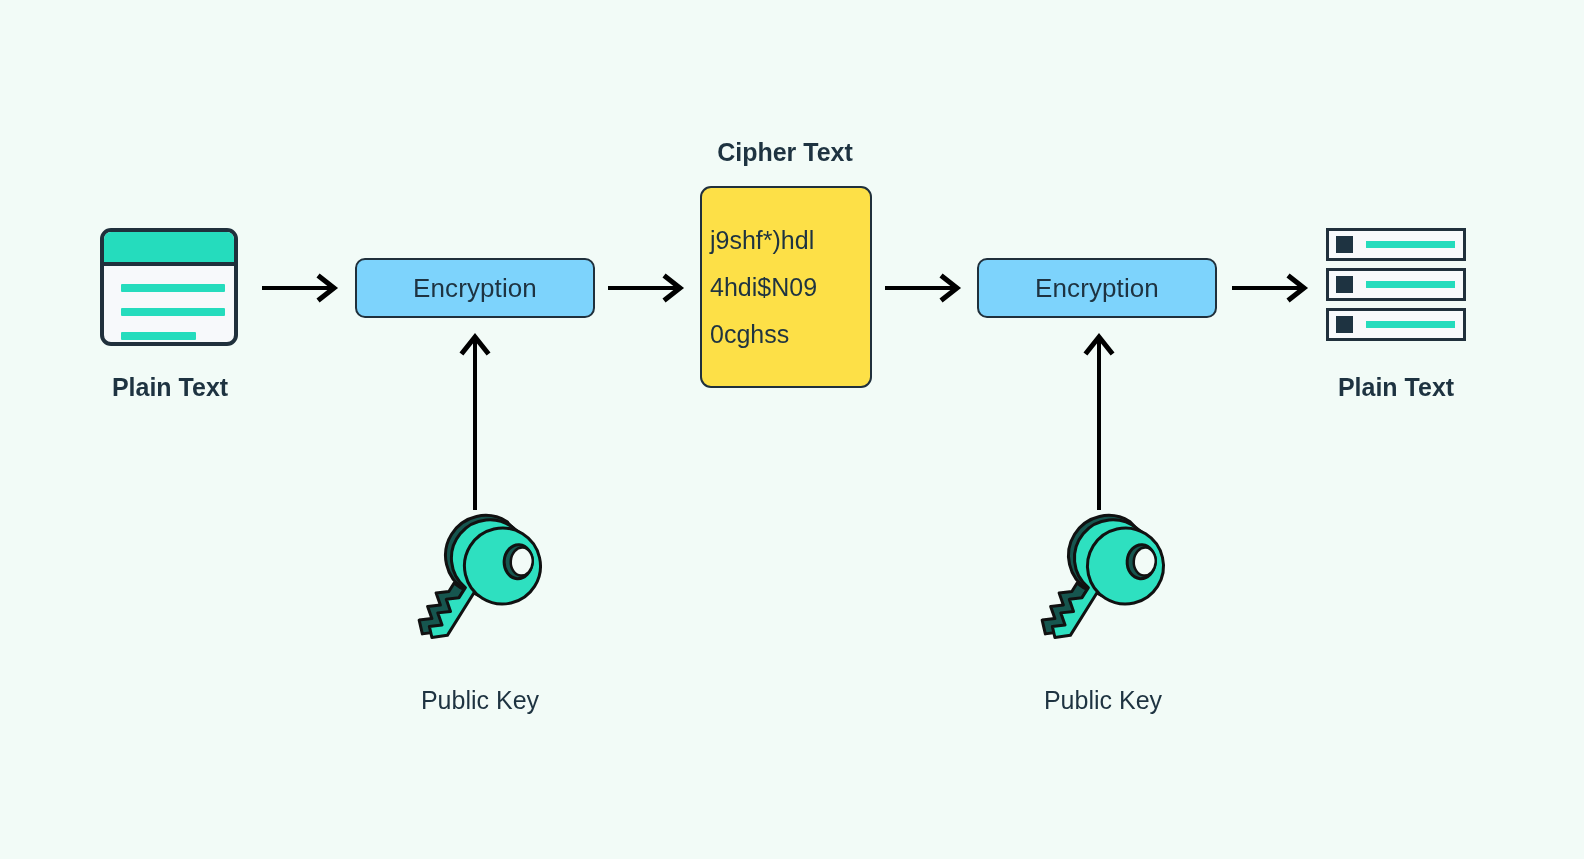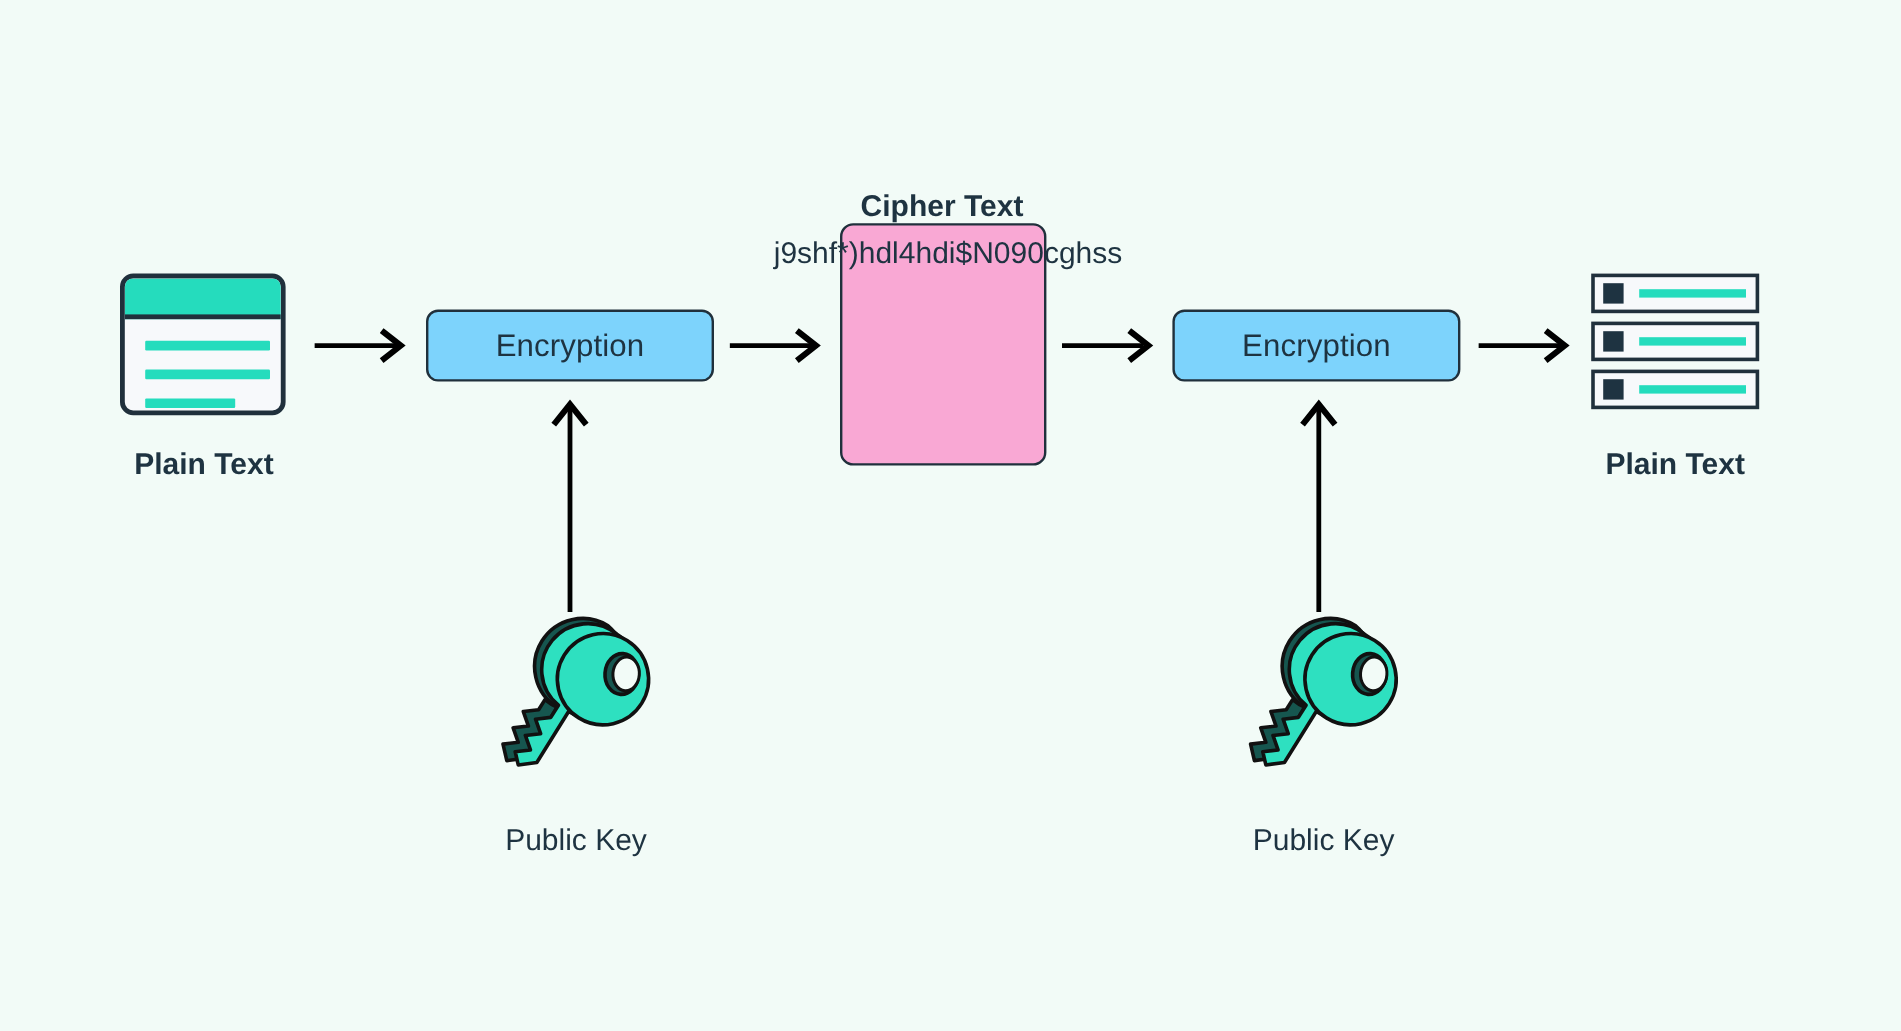--- a/index.html
+++ b/index.html
@@ -50,23 +50,23 @@
     font-weight: 400;
     letter-spacing: .1px;
     white-space: nowrap;
   }
 
   
   .cipher-box {
     box-sizing: border-box;
     border: 2.6px solid #20303c;
     border-radius: 11px;
-    background: #f9a8d4;
-    display: flex;
-    flex-direction: row;
+    background: #fde047;
+    display: flex;
+    flex-direction: column;
     justify-content: center;
     padding: 0 0 0 8px;
   }
   .cipher-line {
     color: #1e3341;
     font-size: 25px;
     font-weight: 400;
     line-height: 1;
     margin: 11px 0;
     white-space: nowrap;
@@ -159,21 +159,21 @@
     <span>Encryption</span>
   </div>
 
   <div class="abs" style="left:608px; top:272px;">
     <svg class="arrow-h" width="80" height="32" viewBox="0 0 80 32">
       <line x1="0" y1="16" x2="68" y2="16" stroke="#000000" stroke-width="4"></line>
       <polyline points="58,5 72,16 58,27" fill="none" stroke="#000000" stroke-width="5" stroke-linecap="square" stroke-linejoin="miter"></polyline>
     </svg>
   </div>
 
-  <div class="abs label medium" style="left:670px; top:140px; width:230px;margin-top:20px;">Cipher Text</div>
+  <div class="abs label medium" style="left:670px; top:140px; width:230px;">Cipher Text</div>
 
   <div class="abs cipher-box" style="left:700px; top:186px; width:172px; height:202px;">
     <div class="cipher-line">j9shf*)hdl</div>
     <div class="cipher-line">4hdi$N09</div>
     <div class="cipher-line">0cghss</div>
   </div>
 
   <div class="abs" style="left:885px; top:272px;">
     <svg class="arrow-h" width="80" height="32" viewBox="0 0 80 32">
       <line x1="0" y1="16" x2="68" y2="16" stroke="#000000" stroke-width="4"></line>

